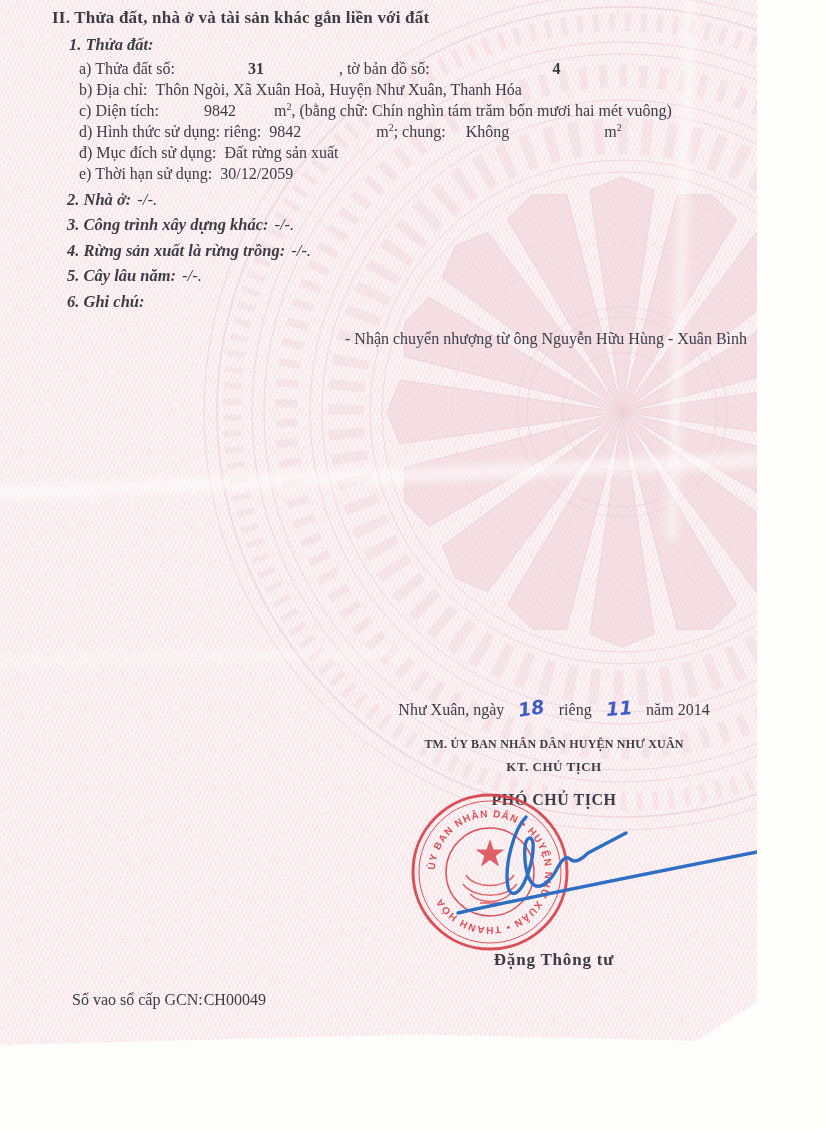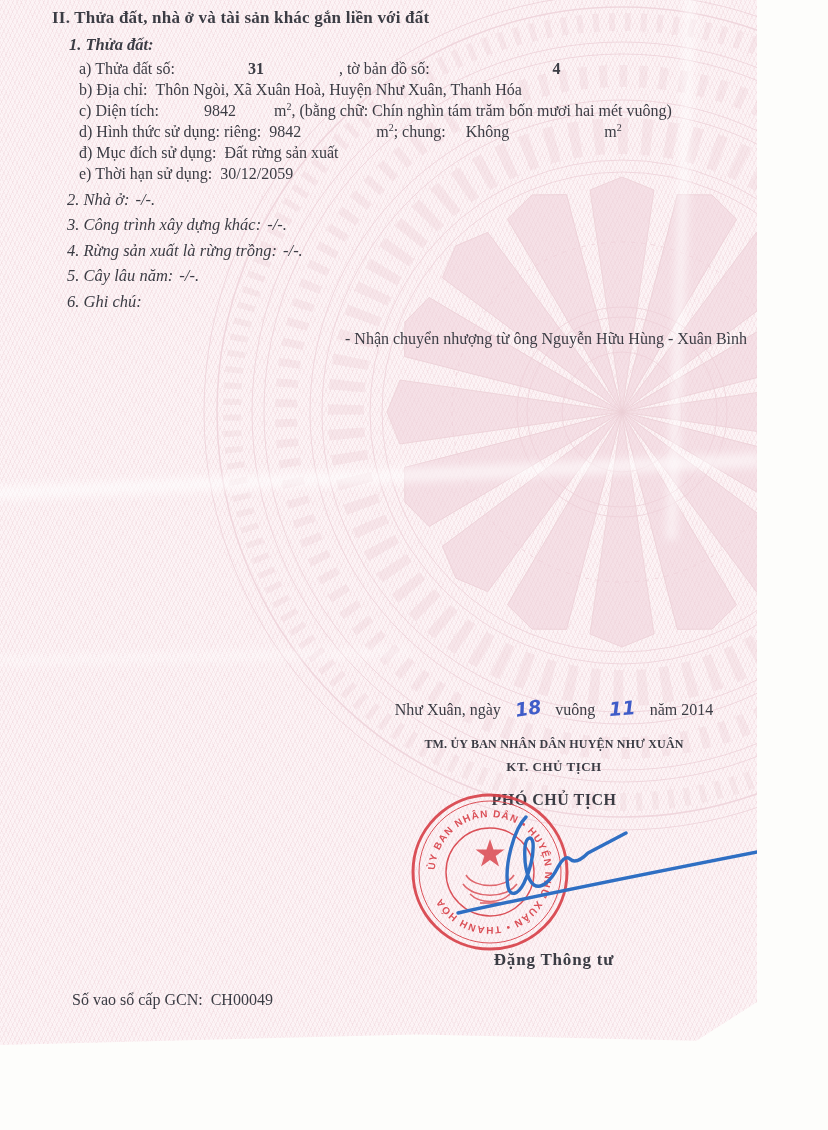--- a/index.html
+++ b/index.html
@@ -33,40 +33,40 @@
   .b{font-weight:bold;margin-left:28px;}
   .gap45{display:inline-block;width:45px;}
   .gap38{display:inline-block;width:38px;}
   .gap95{display:inline-block;width:95px;}
   .gap75{display:inline-block;width:75px;}
   .gap20{display:inline-block;width:20px;}
   .gap8{display:inline-block;width:8px;}
   sup{font-size:10px;line-height:0;}
   .numbered{margin-left:15px;}
   .numbered .sec{margin-top:5.5px;font-size:16.5px;}
-  .sec .lbl{font-weight:normal;font-style:italic;}
+  .sec .lbl{font-weight:bold;font-style:italic;}
   .sec .val{font-style:italic;margin-left:6px;}
   .note-line{margin:17px 0 0 41px;font-size:16px;text-align:right;}
 
   .sig-block{position:absolute;left:352px;top:701px;width:404px;text-align:center;}
   .date-line{font-size:16px;white-space:nowrap;}
   .hand{display:inline-block;font-family:"DejaVu Sans",sans-serif;font-style:italic;font-weight:bold;
         color:#3f5cc8;font-size:19px;line-height:14px;margin:0 10px;}
   .hand.day{transform:rotate(-9deg);}
   .hand.month{transform:rotate(-4deg);}
   .org-line{font-weight:bold;font-size:12px;margin-top:18px;letter-spacing:.2px;white-space:nowrap;}
   .title1{font-weight:bold;font-size:13px;margin-top:7px;letter-spacing:.5px;}
   .title2{font-weight:bold;font-size:16px;margin-top:16px;letter-spacing:.5px;}
   .signer{font-weight:bold;font-size:17px;margin-top:141px;letter-spacing:.8px;}
 
   .seal-svg{position:absolute;left:408px;top:791px;}
   .sign-svg{position:absolute;left:430px;top:795px;}
 
   .footer-line{position:absolute;left:72px;top:991px;font-size:16px;}
-  .footer-line .v{margin-left:8px;}
+  .footer-line .v{margin-left:1px;}
 </style>
 </head>
 <body>
 
 <div class="page">
 
   <svg class="watermark" width="757" height="1046" viewBox="0 0 757 1046">
     <g fill="none" stroke="#eed3da" stroke-width="1" opacity="0.85">
       <circle cx="622" cy="412" r="95"></circle>
       <circle cx="622" cy="412" r="105"></circle>
@@ -155,21 +155,21 @@
       </div>
     </div>
 
     <div class="note-line">- Nhận chuyển nhượng từ ông Nguyễn Hữu Hùng - Xuân Bình</div>
   </div>
 
   <div class="sig-block">
     <div class="date-line">
       <span>Như Xuân, ngày</span>
       <span class="hand day">18</span>
-      <span>vuông</span>
+      <span>riêng</span>
       <span class="hand month">11</span>
       <span>năm 2014</span>
     </div>
     <div class="org-line">TM. ỦY BAN NHÂN DÂN HUYỆN NHƯ XUÂN</div>
     <div class="title1">KT. CHỦ TỊCH</div>
     <div class="title2">PHÓ CHỦ TỊCH</div>
     <div class="signer">Đặng Thông tư</div>
   </div>
 
   <svg class="seal-svg" width="164" height="164" viewBox="0 0 164 164" opacity="0.92">

